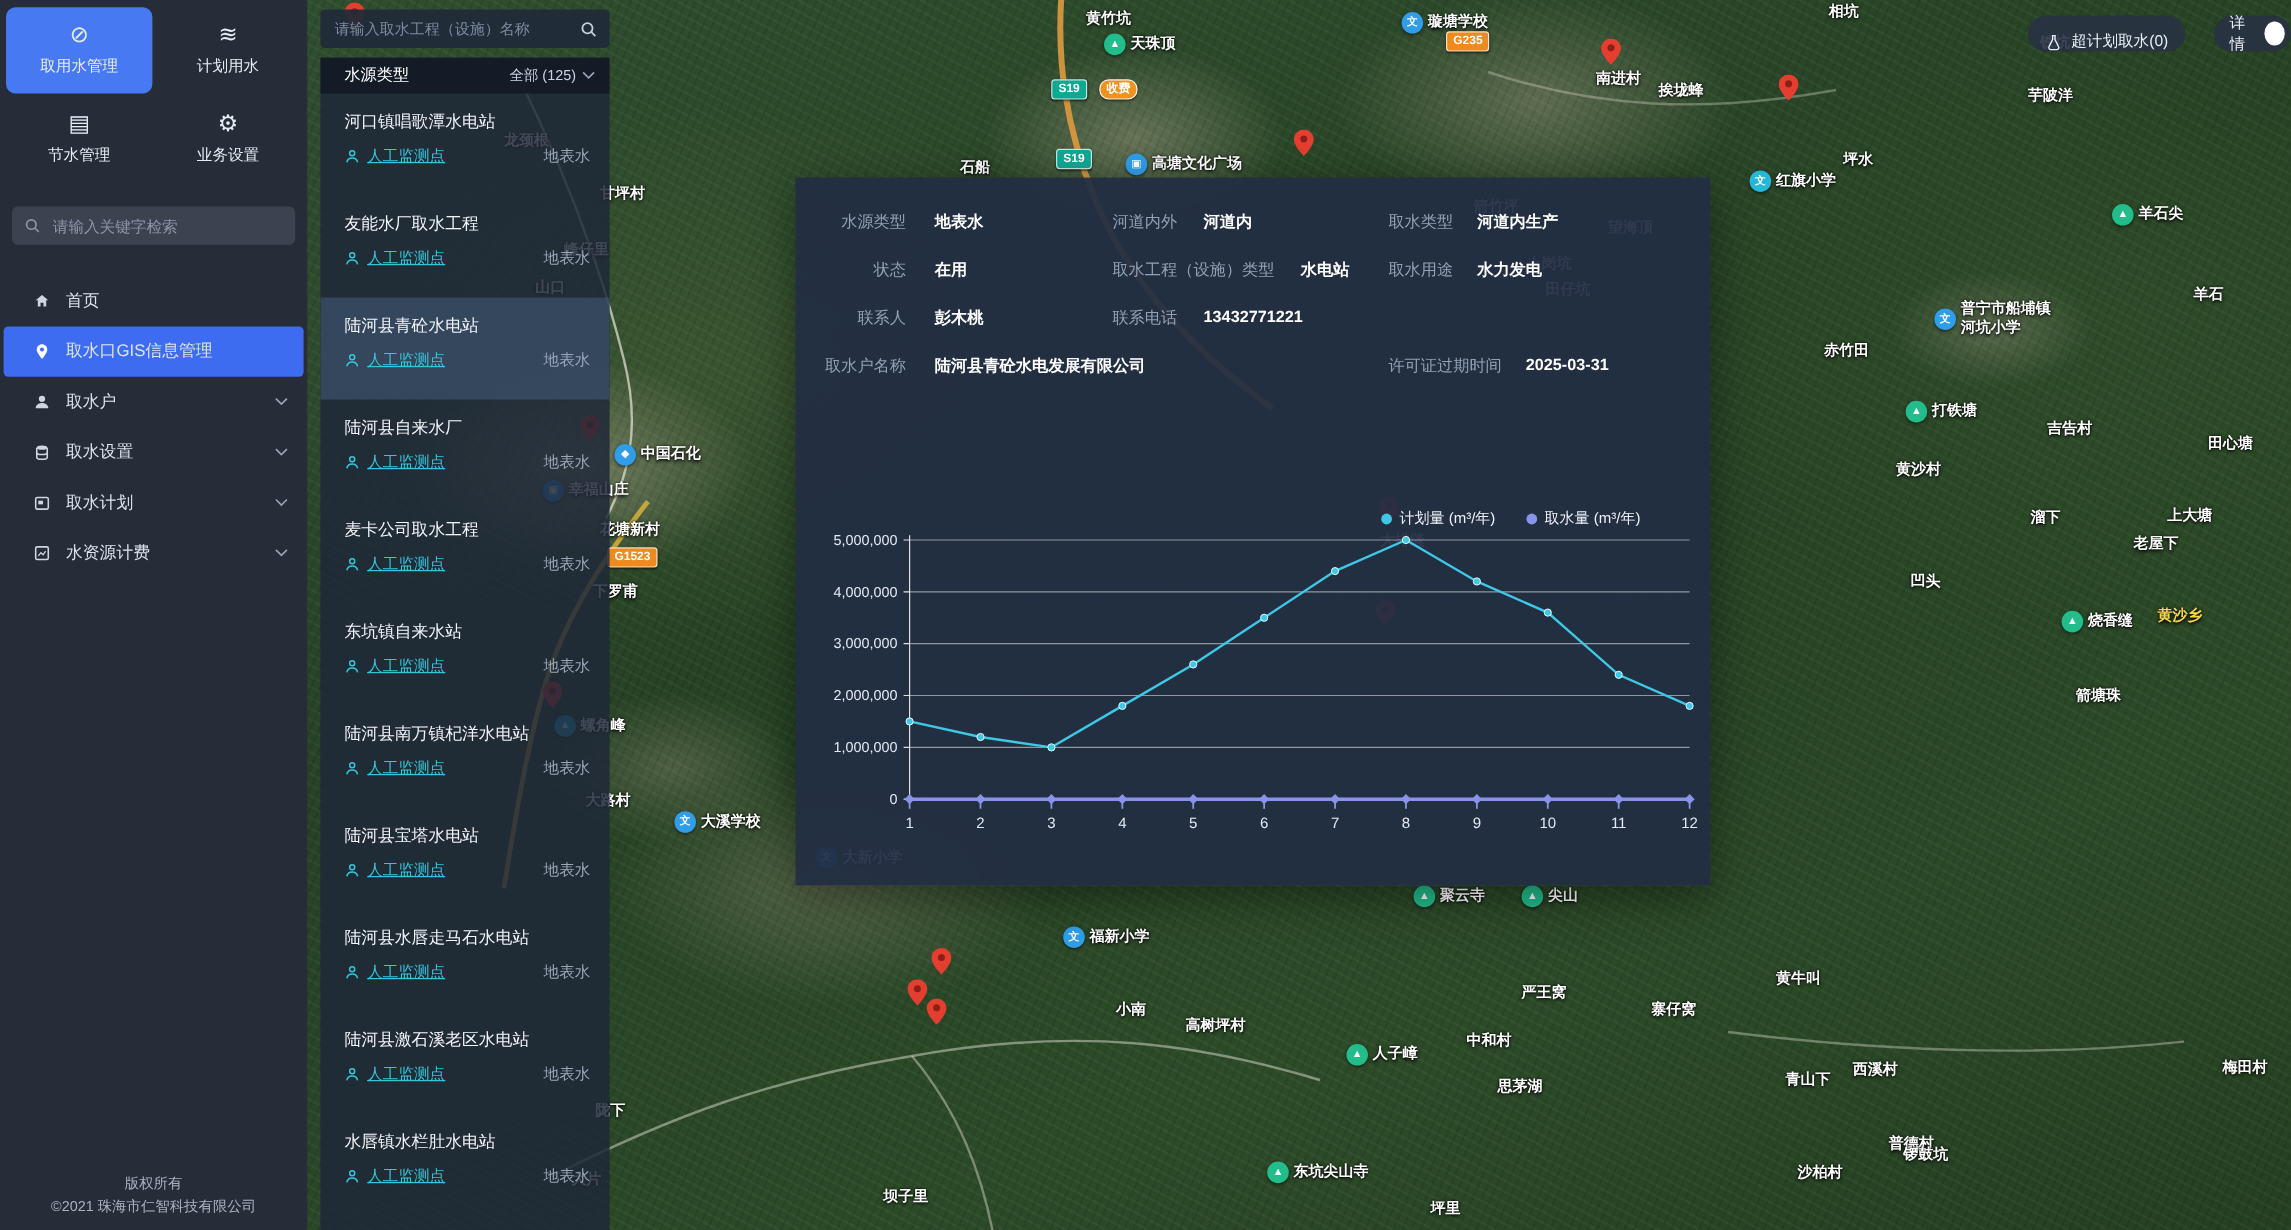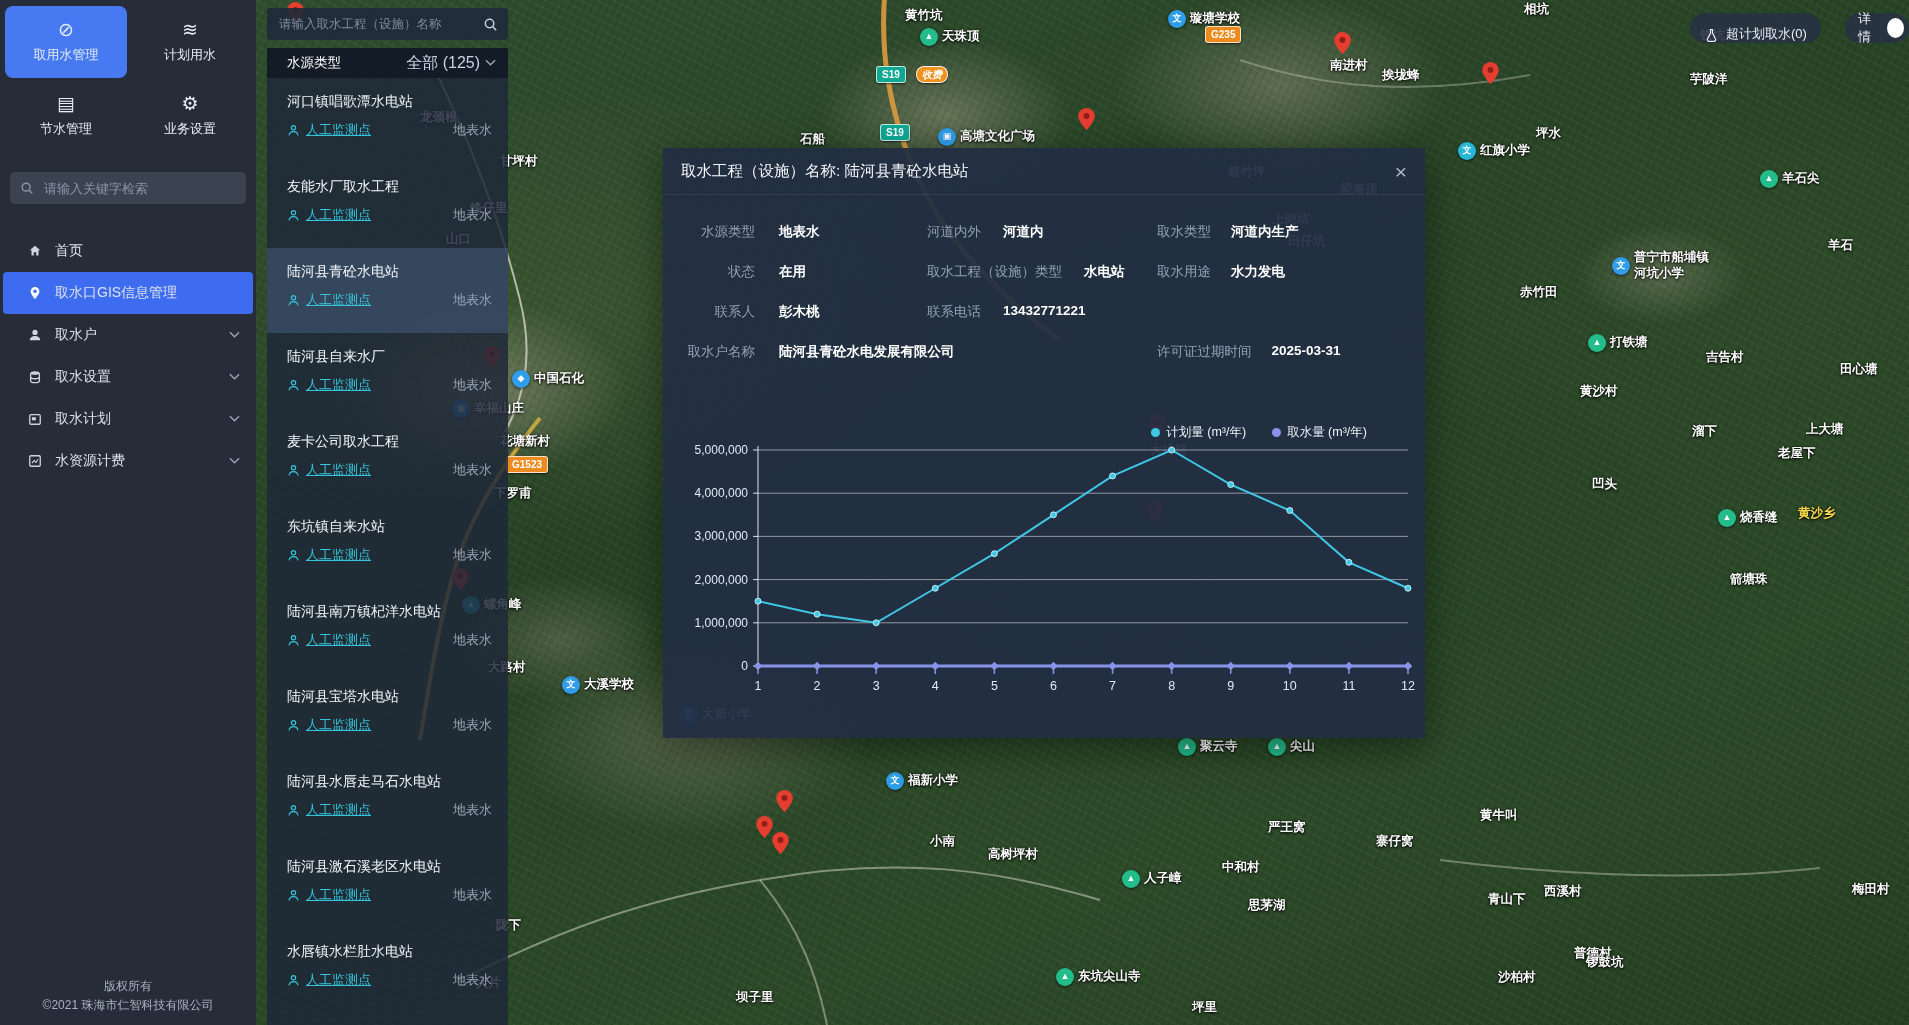--- a/index.html
+++ b/index.html
@@ -84,21 +84,21 @@
   .sp-search{position:absolute;left:267px;top:8px;width:241px;height:32px;box-sizing:border-box;
     background:rgba(32,42,58,.92);border-radius:4px;display:flex;align-items:center;gap:6px;
     padding:0 10px;z-index:20;}
   .sp-search input{flex:1;background:none;border:none;outline:none;color:#dfe5ee;font-size:12.5px;min-width:0;}
   .sp-search input::placeholder{color:#7e8ba0;}
   .sp-search .sicon{color:#c7cfdd;display:flex;}
   .sp-list{position:absolute;left:267px;top:48px;width:241px;bottom:0;z-index:20;
     background:rgba(30,40,56,.85);overflow:hidden;}
   .sp-header{height:30px;background:rgba(18,26,38,.9);display:flex;align-items:center;
     padding:0 12px 0 20px;color:#fff;font-size:13.5px;}
-  .sp-filter{margin-left:auto;color:#c9d3e2;font-size:16px;display:flex;align-items:center;
+  .sp-filter{margin-left:auto;color:#c9d3e2;font-size:12px;display:flex;align-items:center;
     gap:5px;cursor:pointer;}
   .station{height:85px;box-sizing:border-box;padding:15px 14px 0 20px;cursor:pointer;}
   .station.selected{background:rgba(70,93,124,.55);}
   .station .name{color:#f2f5fa;font-size:14px;white-space:nowrap;overflow:hidden;}
   .station .meta{margin-top:10px;display:flex;align-items:center;gap:6px;}
   .station .mon{color:#35c5dc;font-size:13px;text-decoration:underline;}
   .station .wt{margin-left:auto;color:#9aa6b8;font-size:13px;padding-right:2px;}
 
   
   .modal{position:absolute;left:663px;top:148px;width:762px;height:590px;z-index:40;
@@ -239,21 +239,21 @@
       <div class="map-pin" style="left: 756px; top: 816px;"><svg viewBox="0 0 18 24" width="17" height="22">
           <path d="M9 0C4 0 0 4 0 9c0 6 9 15 9 15s9-9 9-15c0-5-4-9-9-9z" fill="#e33e30"></path>
           <circle cx="9" cy="8.6" r="3.2" fill="#8e1f18"></circle>
         </svg></div>
       <div class="map-pin" style="left: 772px; top: 832px;"><svg viewBox="0 0 18 24" width="17" height="22">
           <path d="M9 0C4 0 0 4 0 9c0 6 9 15 9 15s9-9 9-15c0-5-4-9-9-9z" fill="#e33e30"></path>
           <circle cx="9" cy="8.6" r="3.2" fill="#8e1f18"></circle>
         </svg></div>
       <div class="badge s" style="left: 876px; top: 66px;">S19</div>
       <div class="badge s" style="left: 880px; top: 124px;">S19</div>
-      <div class="badge toll" style="left: 916px; top: 66px; font-style: italic;">收费</div>
+      <div class="badge toll" style="left: 916px; top: 66px;">收费</div>
       <div class="badge g" style="left: 1205px; top: 26px;">G235</div>
       <div class="badge g" style="left: 506px; top: 456px;">G1523</div>
     </div>
 </div>
 
 <div class="pill pill-alert">
   <span style="display:flex;">
     <svg viewBox="0 0 18 18" width="15" height="15">
         <path d="M7 2h4M7.8 2v4l-3.6 7.2A2 2 0 0 0 6 16h6a2 2 0 0 0 1.8-2.8L10.2 6V2" fill="none" stroke="#e9eef6" stroke-width="1.4"></path>
       </svg>
@@ -535,24 +535,20 @@
             </svg>
           </span>
           <span class="mon">人工监测点</span>
           <span class="wt">地表水</span>
         </div>
       </div>
     </div>
 </section>
 
 <div class="modal">
-  <div class="modal-header">
-    <span>取水工程（设施）名称: 陆河县青砼水电站</span>
-    <span class="modal-close">×</span>
-  </div>
   <div class="fields" id="modal-fields">
       <div class="frow">
         <span class="fl c1l">水源类型</span>
         <span class="fv c1v">地表水</span>
         <span class="c2">
           <span class="fl">河道内外</span>
           <span class="fv">河道内</span>
         </span>
         <span class="c3">
           <span class="fl">取水类型</span>

